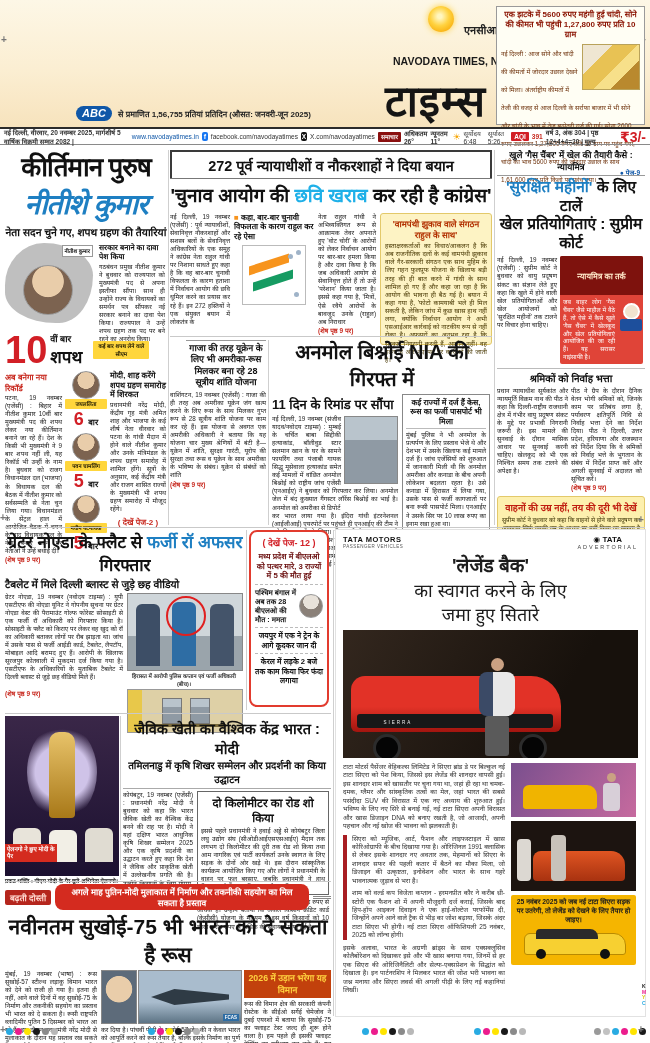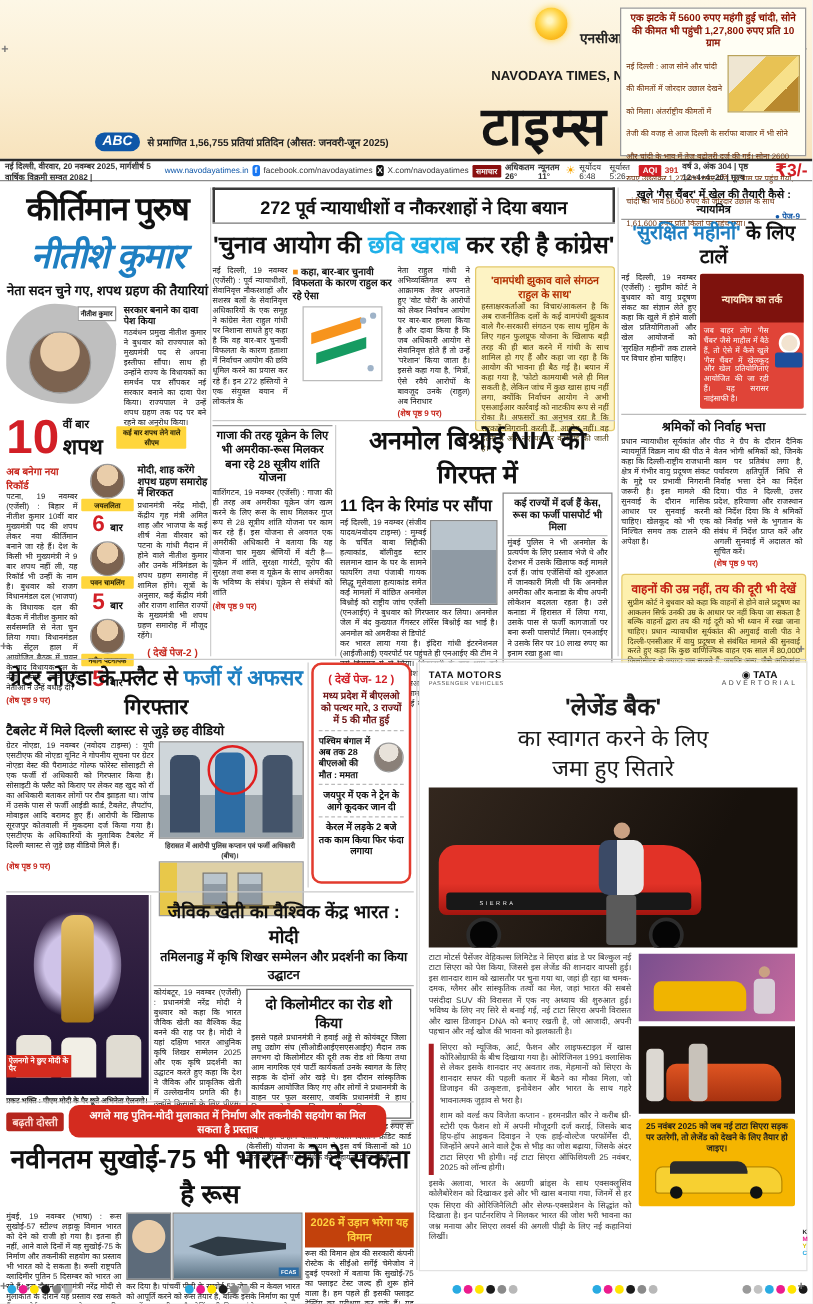--- a/index.html
+++ b/index.html
@@ -184,21 +184,21 @@
         <div class="pageref">(शेष पृष्ठ 9 पर)</div>
       </div>
       <div class="ybox" style="flex:1;">
         <h5>'वामपंथी झुकाव वाले संगठन राहुल के साथ'</h5>
         <div class="j" style="font-size:6.4px;line-height:1.27;color:#4a3a05;">हस्ताक्षरकर्ताओं का विचार/आकलन है कि अब राजनीतिक दलों के कई वामपंथी झुकाव वाले गैर-सरकारी संगठन एक साथ मुहिम के लिए गहन फुलप्रूफ योजना के खिलाफ बड़ी तरह की ही बात करने में गांधी के साथ शामिल हो गए हैं और कहा जा रहा है कि आयोग की भावना ही बैठ गई है। बयान में कहा गया है, 'फोटो कामयाबी भले ही मिल सकती है, लेकिन जांच में कुछ खास हाथ नहीं लगा, क्योंकि निर्वाचन आयोग ने अभी एसआईआर कार्रवाई को नाटकीय रूप से नहीं रोका है। अफसरों का अनुभव रहा है कि सरकारें निगरानी करती हैं, आयोग नहीं। वह हटना है और नए पद पर कार्रवाई की जाती है।'</div>
       </div>
     </div>
   </div>
 
   <div class="abs" style="left:170px;top:340px;width:96px;height:185px;">
-    <div class="c b" style="font-size:9px;line-height:1.25;border-top:1px solid #999;padding-top:2px;">गाजा की तरह यूक्रेन के लिए भी अमरीका-रूस मिलकर बना रहे 28 सूत्रीय शांति योजना</div>
+    <div class="c b" style="font-size:9px;line-height:1.25;border-top:1px solid #999;padding-top:2px;margin-left:16px;">गाजा की तरह यूक्रेन के लिए भी अमरीका-रूस मिलकर बना रहे 28 सूत्रीय शांति योजना</div>
     <div class="tiny j" style="margin-top:3px;">वाशिंगटन, 19 नवम्बर (एजेंसी) : गाजा की ही तरह अब अमरीका यूक्रेन जंग खत्म करने के लिए रूस के साथ मिलकर गुप्त रूप से 28 सूत्रीय शांति योजना पर काम कर रहे हैं। इस योजना से अवगत एक अमरीकी अधिकारी ने बताया कि यह योजना चार मुख्य श्रेणियों में बंटी है— यूक्रेन में शांति, सुरक्षा गारंटी, यूरोप की सुरक्षा तथा रूस व यूक्रेन के साथ अमरीका के भविष्य के संबंध। यूक्रेन से संबंधों को शांति</div>
     <div class="pageref">(शेष पृष्ठ 9 पर)</div>
   </div>
 
   <div class="abs" style="left:272px;top:338px;width:220px;height:188px;">
     <div class="c" style="font-size:20px;font-weight:900;">अनमोल बिश्नोई NIA की गिरफ्त में</div>
     <div style="display:flex;gap:4px;margin-top:2px;">
       <div style="width:126px;">
         <div class="b" style="font-size:13px;margin:1px 0 2px;">11 दिन के रिमांड पर सौंपा</div>
         <div class="portrait" style="float:right;width:52px;height:66px;border:1px solid #888;margin:1px 0 1px 3px;"></div>
@@ -210,20 +210,21 @@
         <div class="c b" style="font-size:7.8px;line-height:1.2;border-bottom:1px solid #bbb;padding-bottom:2px;">कई राज्यों में दर्ज हैं केस, रूस का फर्जी पासपोर्ट भी मिला</div>
         <div class="tiny j" style="margin-top:2px;">मुंबई पुलिस ने भी अनमोल के प्रत्यर्पण के लिए प्रस्ताव भेजे थे और देशभर में उसके खिलाफ कई मामले दर्ज हैं। जांच एजेंसियों को शुरुआत में जानकारी मिली थी कि अनमोल अमरीका और कनाडा के बीच अपनी लोकेशन बदलता रहता है। उसे कनाडा में हिरासत में लिया गया, उसके पास से फर्जी कागजातों पर बना रूसी पासपोर्ट मिला। एनआईए ने उसके सिर पर 10 लाख रुपए का इनाम रखा हुआ था।</div>
       </div>
     </div>
   </div>
 
   <div class="abs" style="left:497px;top:148px;width:148px;height:377px;">
     <div class="c b" style="font-size:8.8px;border-bottom:1px solid #999;padding:1px 0 2px;">खुले 'गैस चैंबर' में खेल की तैयारी कैसे : न्यायमित्र</div>
     <div class="c" style="font-size:15.5px;font-weight:900;line-height:1.2;padding:2px 0;">
       <span class="blue">'सुरक्षित महीनों'</span><span> के लिए टालें</span><br>
+      <span>खेल प्रतियोगिताएं : सुप्रीम कोर्ट</span>
     </div>
     <div style="display:flex;gap:3px;margin-top:2px;">
       <div class="tiny j" style="width:60px;">नई दिल्ली, 19 नवम्बर (एजेंसी) : सुप्रीम कोर्ट ने बुधवार को वायु प्रदूषण संकट का संज्ञान लेते हुए कहा कि खुले में होने वाली खेल प्रतियोगिताओं और खेल आयोजनों को 'सुरक्षित महीनों' तक टालने पर विचार होना चाहिए।</div>
       <div class="redbox" style="width:83px;">
         <div class="rh">न्यायमित्र का तर्क</div>
         <div style="position:relative;">
           <div class="abs" style="right:3px;top:8px;width:13px;height:13px;border-radius:50%;background:#f2e3cf;border:2px solid #fff;"></div>
           <div class="abs" style="right:1px;top:24px;width:22px;height:12px;background:#1d4f9c;border-radius:2px;"></div>
           <div class="rb" style="padding-right:28px;">जब बाहर लोग 'गैस चैंबर' जैसे माहौल में बैठे हैं, तो ऐसे में कैसे खुले 'गैस चैंबर' में खेलकूद और खेल प्रतियोगिताएं आयोजित की जा रही हैं। यह सरासर नाइंसाफी है।</div>
         </div>

